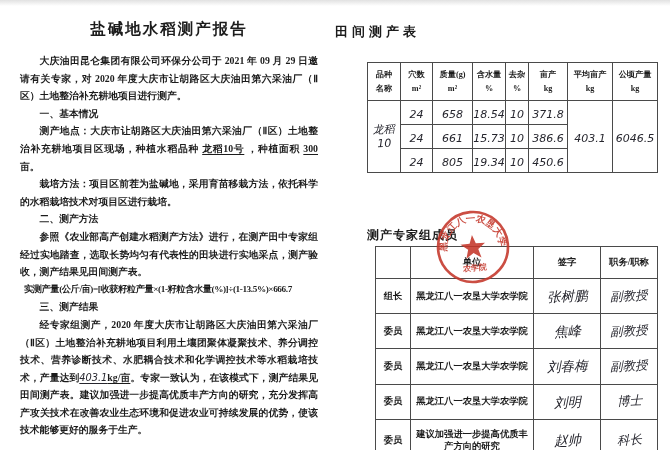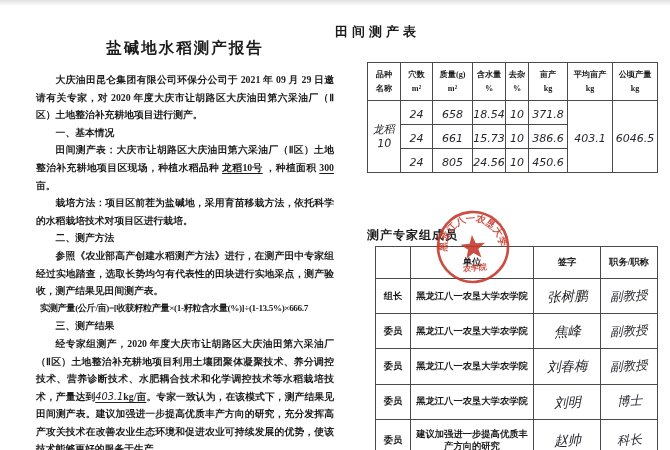--- a/index.html
+++ b/index.html
@@ -7,21 +7,21 @@
   body {
     position:relative; background:#ffffff; overflow:hidden;
     font-family:"Liberation Serif", serif; color:#1c1c1c;
   }
   body::before { 
     content:""; position:absolute; top:0; left:0; right:0; height:6px;
     background:linear-gradient(#c9c9c9, rgba(255,255,255,0)); opacity:.55; pointer-events:none;
   }
 
   
-  .page-left { position:absolute; left:16px; top:0; width:335px; height:450px; padding:32px 17px 0 20px; }
+  .page-left { position:absolute; left:0; top:0; width:335px; height:450px; padding:13px 17px 0 20px; }
   .doc-title { text-align:center; font-size:15.5px; font-weight:bold; letter-spacing:2px; margin:6px 0 12px; }
   .para, .heading, .formula {
     font-size:9.8px; font-weight:bold; line-height:17.6px;
     text-align:justify; text-indent:2em; color:#1c1c1c;
   }
   .heading { text-align:left; }
   .formula { text-indent:4px; letter-spacing:-0.4px; white-space:nowrap; font-size:9.2px; }
   .u { text-decoration:underline; text-underline-offset:2px; }
   .hw {
     font-family:"DejaVu Sans", sans-serif; font-style:italic; font-weight:500; color:#26262e;
@@ -60,21 +60,21 @@
 </head>
 <body>
 
 <div class="page-left">
   <div class="doc-title">盐碱地水稻测产报告</div>
 
   <p class="para">大庆油田昆仑集团有限公司环保分公司于 2021 年 09 月 29 日邀请有关专家，对 2020 年度大庆市让胡路区大庆油田第六采油厂（Ⅱ区）土地整治补充耕地项目进行测产。</p>
 
   <p class="heading">一、基本情况</p>
 
-  <p class="para"><span>田间测产表：大庆市让胡路区大庆油田第六采油厂（Ⅱ区）土地整治补充耕地项目区现场，种植水稻品种 </span><span class="u">龙稻10号</span><span> ，种植面积 </span><span class="u">300</span><span> 亩。</span></p>
+  <p class="para"><span>测产地点：大庆市让胡路区大庆油田第六采油厂（Ⅱ区）土地整治补充耕地项目区现场，种植水稻品种 </span><span class="u">龙稻10号</span><span> ，种植面积 </span><span class="u">300</span><span> 亩。</span></p>
 
   <p class="para">栽培方法：项目区前茬为盐碱地，采用育苗移栽方法，依托科学的水稻栽培技术对项目区进行栽培。</p>
 
   <p class="heading">二、测产方法</p>
 
   <p class="para">参照《农业部高产创建水稻测产方法》进行，在测产田中专家组经过实地踏查，选取长势均匀有代表性的田块进行实地采点，测产验收，测产结果见田间测产表。</p>
 
   <p class="formula">实测产量(公斤/亩)=[收获籽粒产量×(1-籽粒含水量(%)]÷(1-13.5%)×666.7</p>
 
   <p class="heading">三、测产结果</p>
@@ -122,21 +122,21 @@
       <tr>
         <td><span class="hw">24</span></td>
         <td><span class="hw">661</span></td>
         <td><span class="hw">15.73</span></td>
         <td><span class="hw">10</span></td>
         <td><span class="hw">386.6</span></td>
       </tr>
       <tr>
         <td><span class="hw">24</span></td>
         <td><span class="hw">805</span></td>
-        <td><span class="hw">24.56</span></td>
+        <td><span class="hw">19.34</span></td>
         <td><span class="hw">10</span></td>
         <td><span class="hw">450.6</span></td>
       </tr>
     </tbody>
   </table>
 
   <div class="experts-label">测产专家组成员</div>
 
   <table class="et">
     <colgroup>

